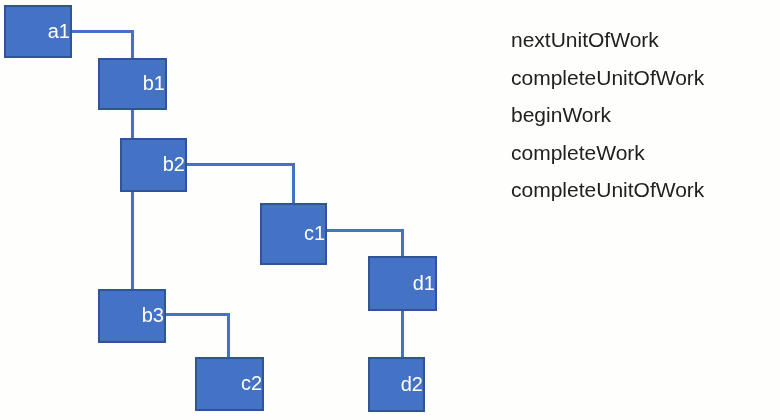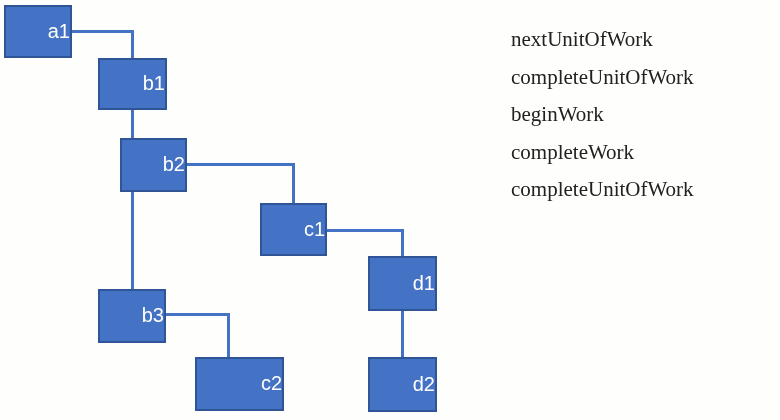--- a/index.html
+++ b/index.html
@@ -48,21 +48,20 @@
     transform: translateY(-1px);
   }
   .legend {
     position: absolute;
     left: 511px;
     top: 21px;
     color: var(--legend-text, #212121);
     font-size: 21px;
     line-height: 37.5px;
     white-space: nowrap;
-    font-family: Liberation Serif, serif;
   }
 </style>
 </head>
 <body>
 
 <div class="canvas">
   <div id="tree-layer">
       <div class="connector" style="left: 72px; top: 30px; width: 62px; height: 3px;"></div>
       <div class="connector" style="left: 131px; top: 30px; width: 3px; height: 28px;"></div>
       <div class="connector" style="left: 131px; top: 110px; width: 3px; height: 28px;"></div>
@@ -76,33 +75,33 @@
       <div class="connector" style="left: 401px; top: 311px; width: 3px; height: 46px;"></div>
       <div class="node" style="left: 4px; top: 5px; width: 68px; height: 53px;">
         <span>a1</span>
       </div>
       <div class="node" style="left: 98px; top: 58px; width: 69px; height: 52px;">
         <span>b1</span>
       </div>
       <div class="node" style="left: 99px; top: 138px; width: 67px; height: 54px; margin-left: 21px;">
         <span>b2</span>
       </div>
-      <div class="node" style="left: 260px; top: 203px; width: 67px; height: 53px;">
+      <div class="node" style="left: 260px; top: 203px; width: 67px; height: 62px;">
         <span>c1</span>
       </div>
       <div class="node" style="left: 368px; top: 256px; width: 69px; height: 55px;">
         <span>d1</span>
       </div>
       <div class="node" style="left: 98px; top: 289px; width: 68px; height: 54px;">
         <span>b3</span>
       </div>
-      <div class="node" style="left: 195px; top: 357px; width: 89px; height: 54px;">
+      <div class="node" style="left: 195px; top: 357px; width: 69px; height: 54px;">
         <span>c2</span>
       </div>
-      <div class="node" style="left: 368px; top: 357px; width: 69px; height: 55px;">
+      <div class="node" style="left: 368px; top: 357px; width: 57px; height: 55px;">
         <span>d2</span>
       </div>
     </div>
   <div class="legend">
     <div>nextUnitOfWork</div>
     <div>completeUnitOfWork</div>
     <div>beginWork</div>
     <div>completeWork</div>
     <div>completeUnitOfWork</div>
   </div>

